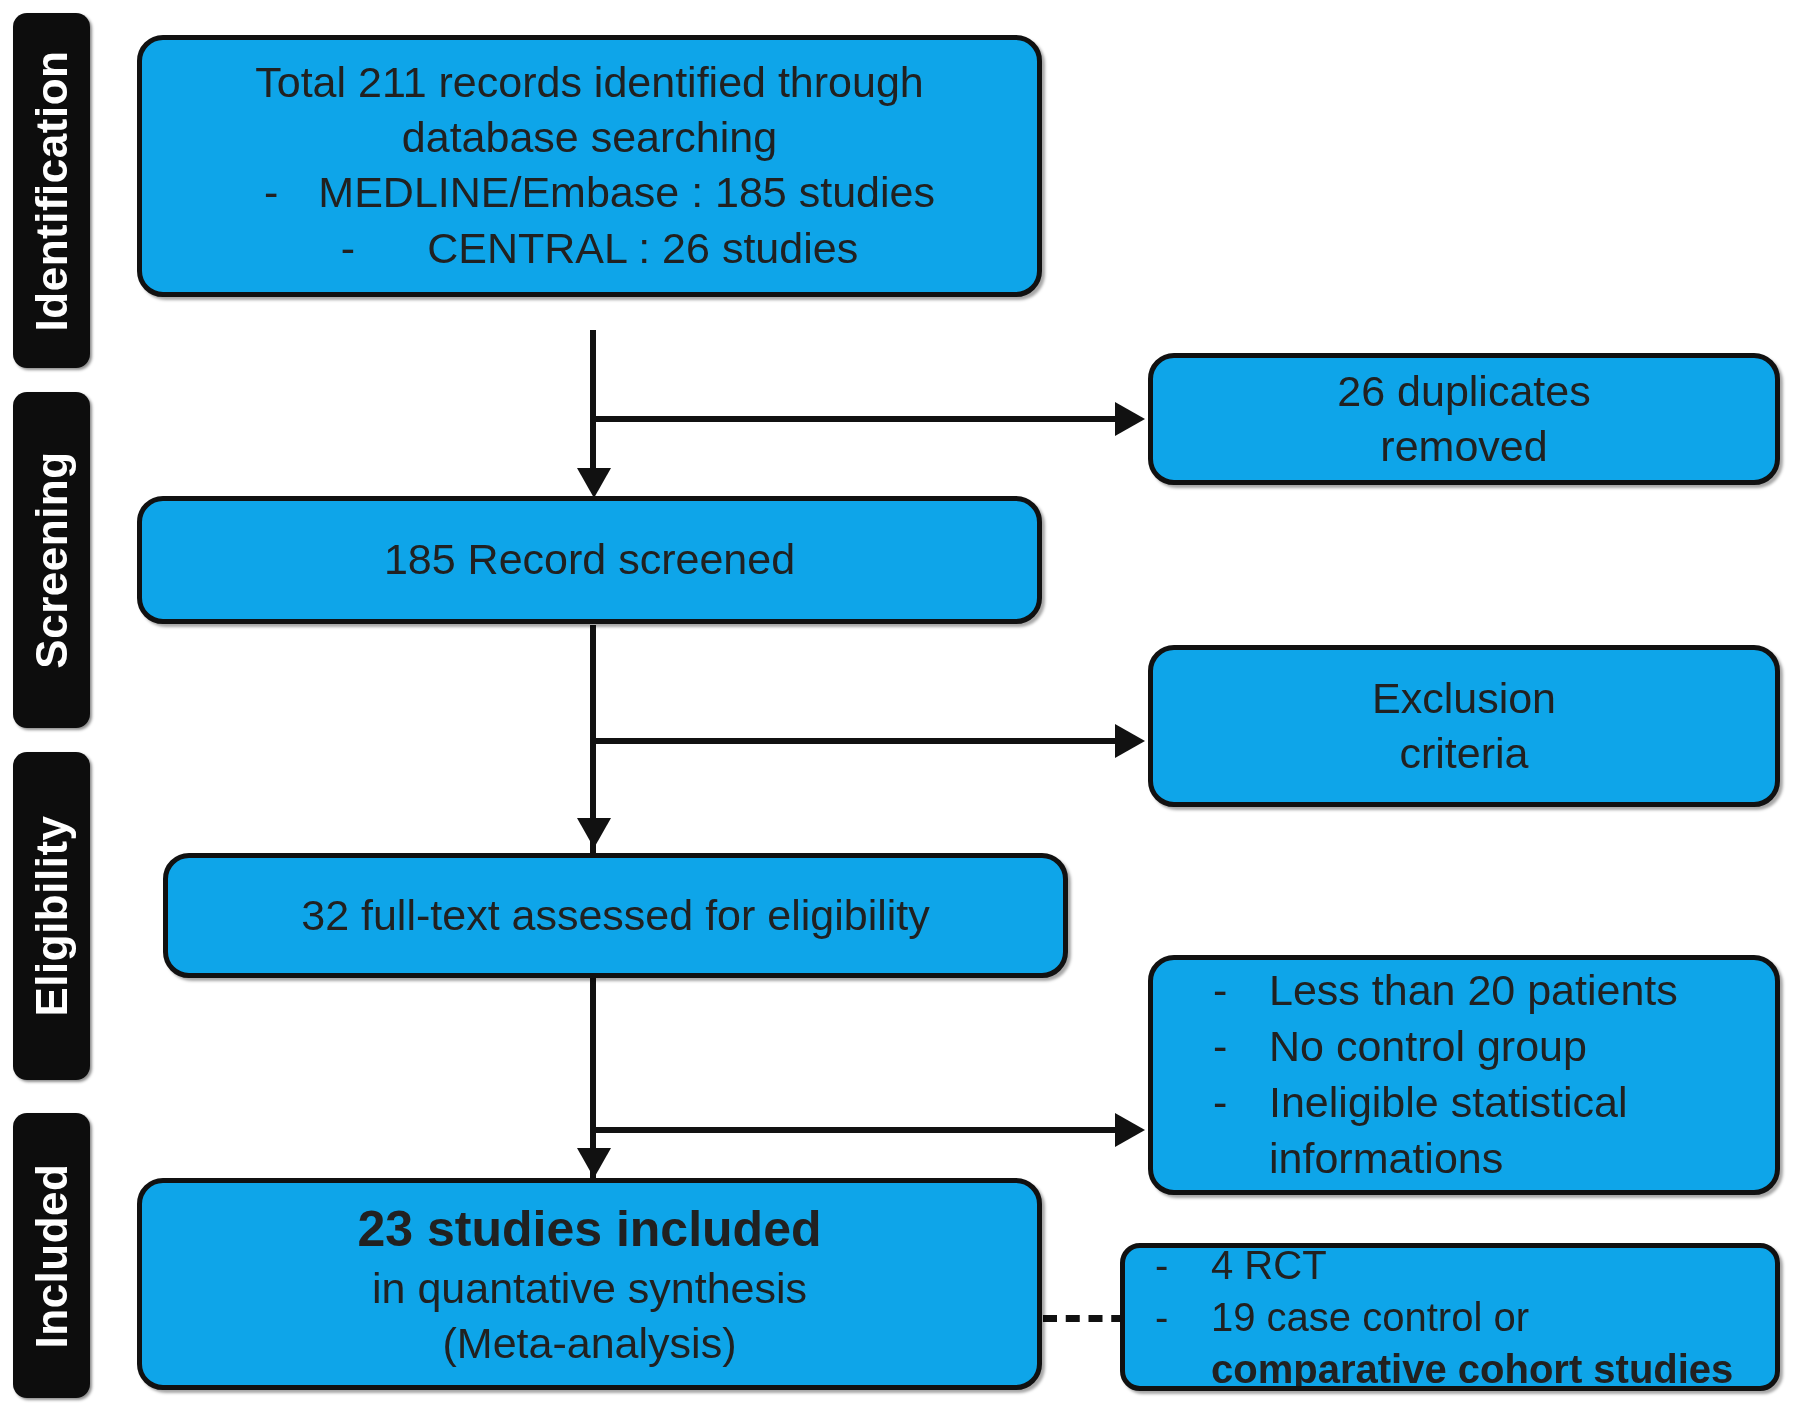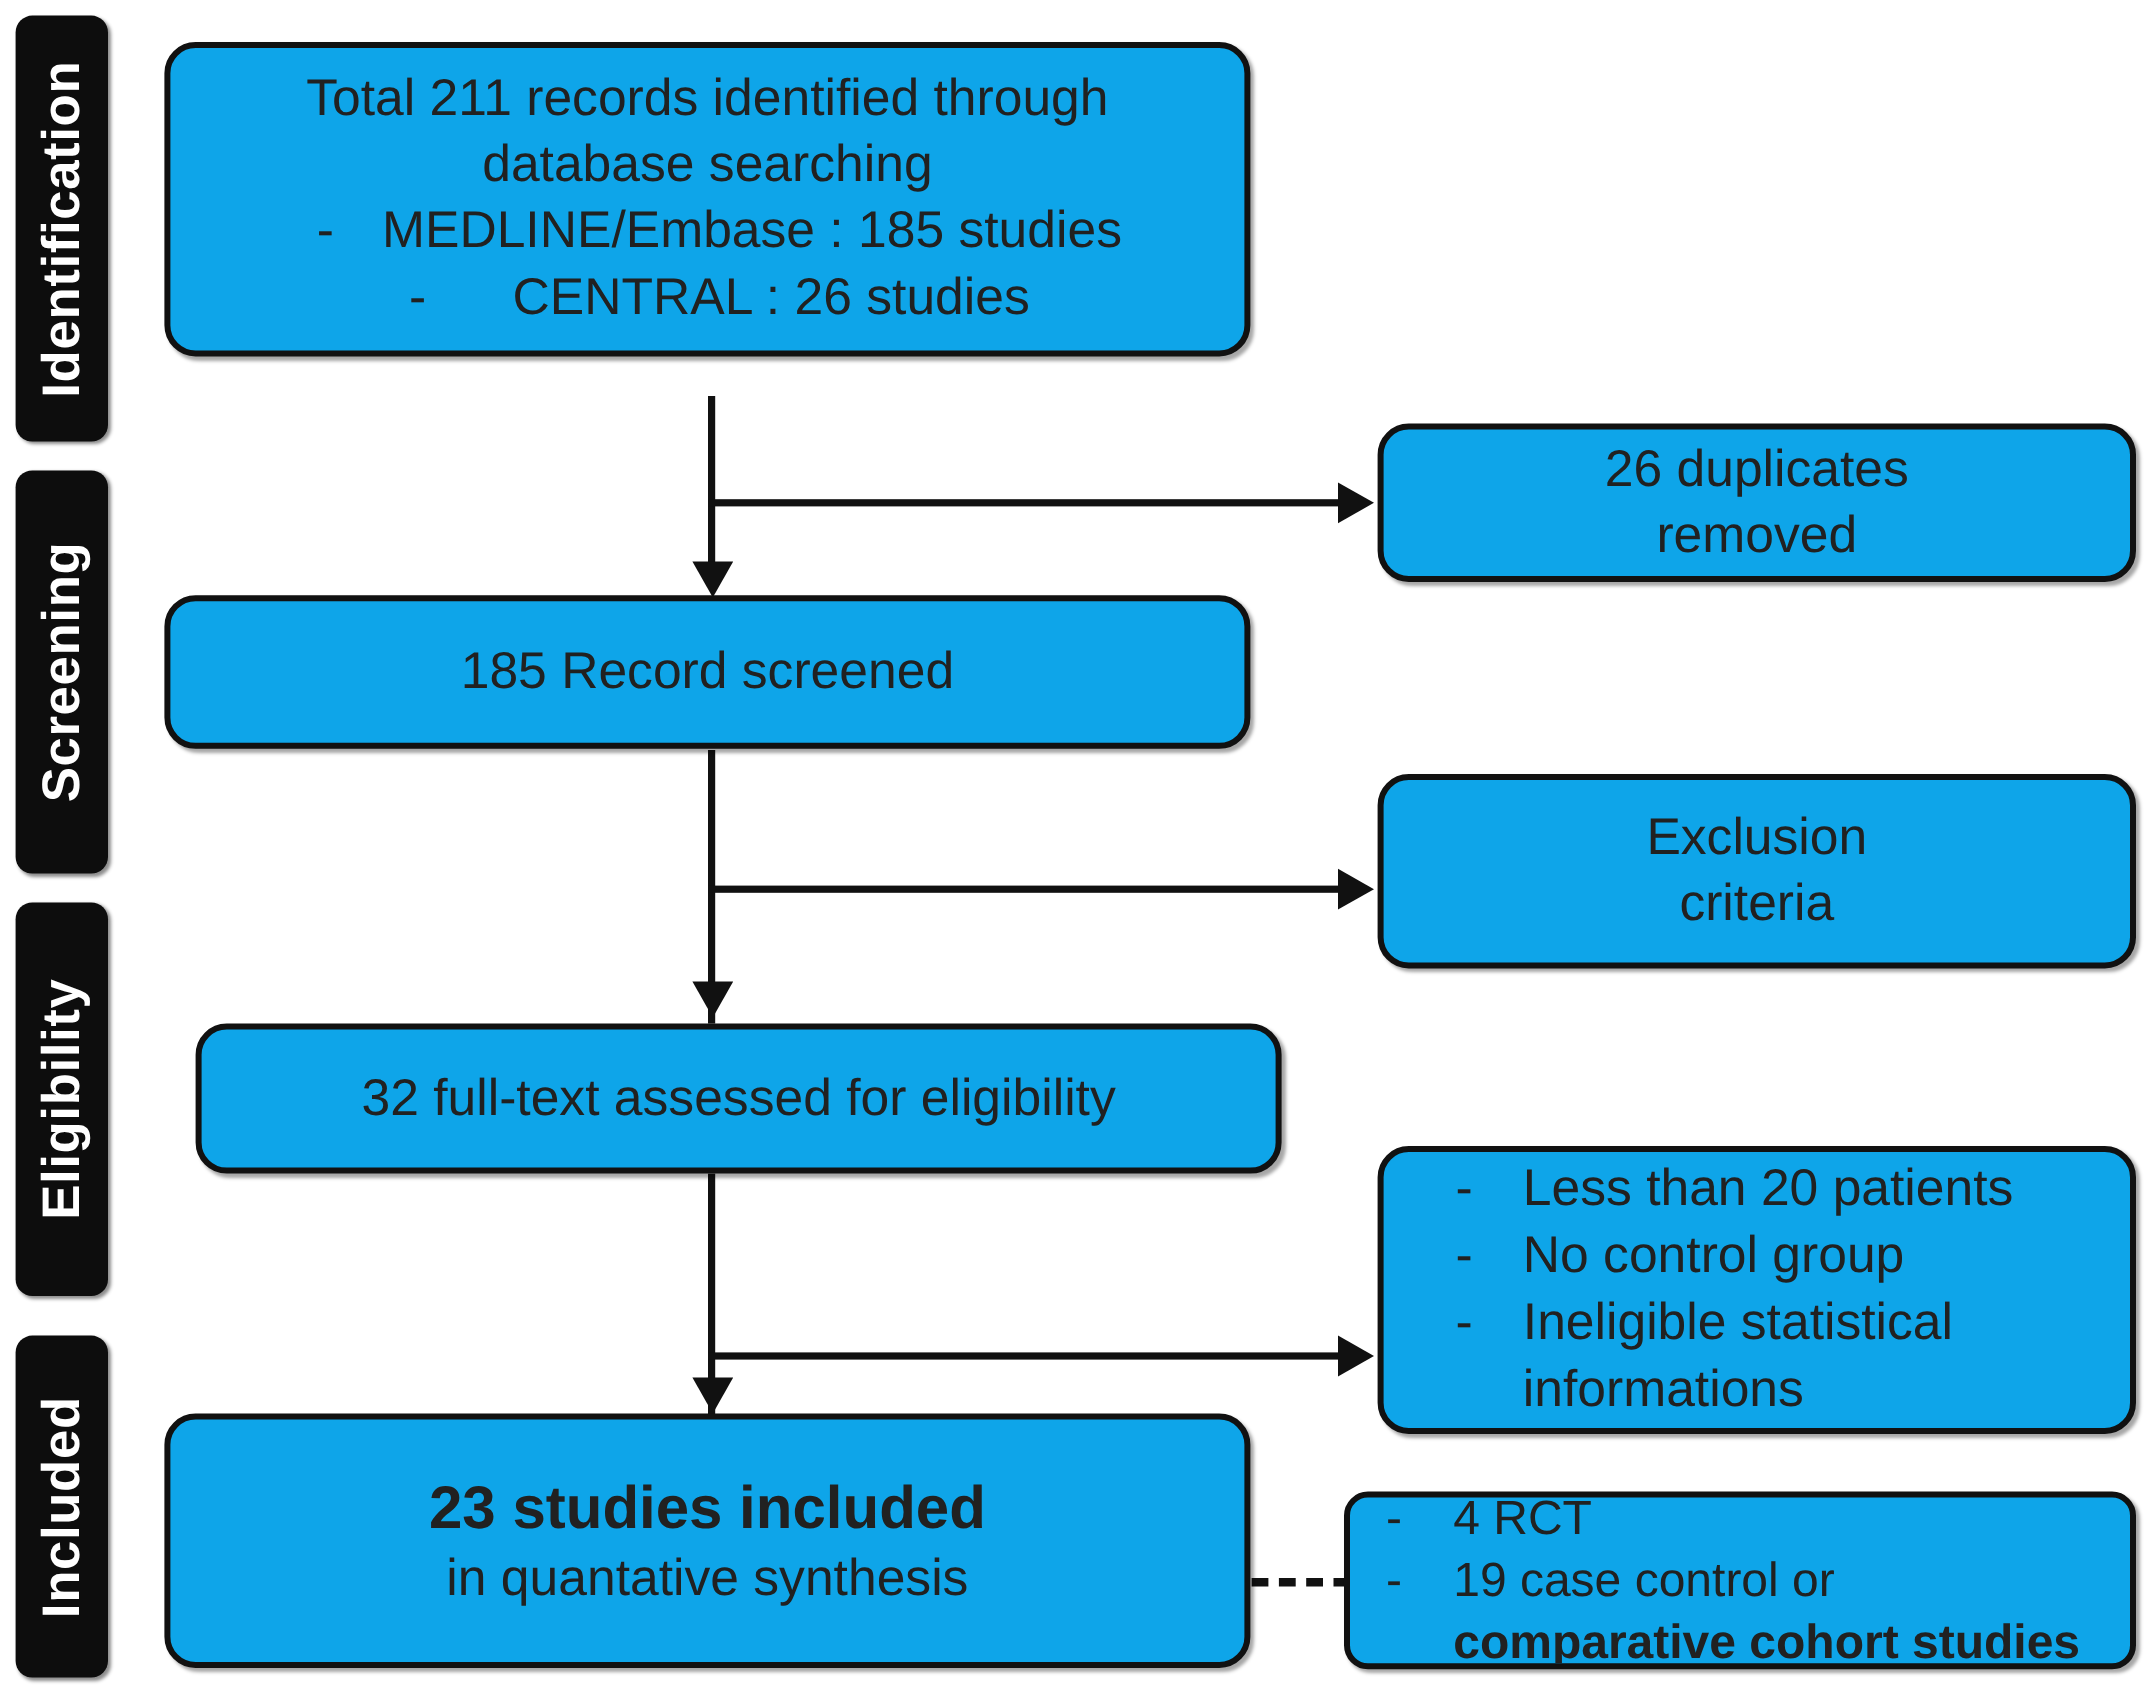--- a/index.html
+++ b/index.html
@@ -207,20 +207,21 @@
       <div class="bullet-row">
         <span class="bullet-dash"></span>
         <span class="bullet-text">informations</span>
       </div>
     </div>
   </div>
 
   <div class="flow-box" style="left:137px; top:1178px; width:905px; height:212px; padding:8px 35px;">
     <div class="box-line bold">23 studies included</div>
     <div class="box-line">in quantative synthesis</div>
+    <div class="box-line">(Meta-analysis)</div>
   </div>
 
   <div class="flow-box" style="left:1120px; top:1243px; width:660px; height:148px; padding:6px 20px; border-radius:20px;">
     <div class="bullet-list" style="padding-left:10px;">
       <div class="bullet-row" style="font-size:40px;">
         <span class="bullet-dash" style="font-size:40px;">-</span>
         <span class="bullet-text">4 RCT</span>
       </div>
       <div class="bullet-row" style="font-size:40px;">
         <span class="bullet-dash" style="font-size:40px;">-</span>

